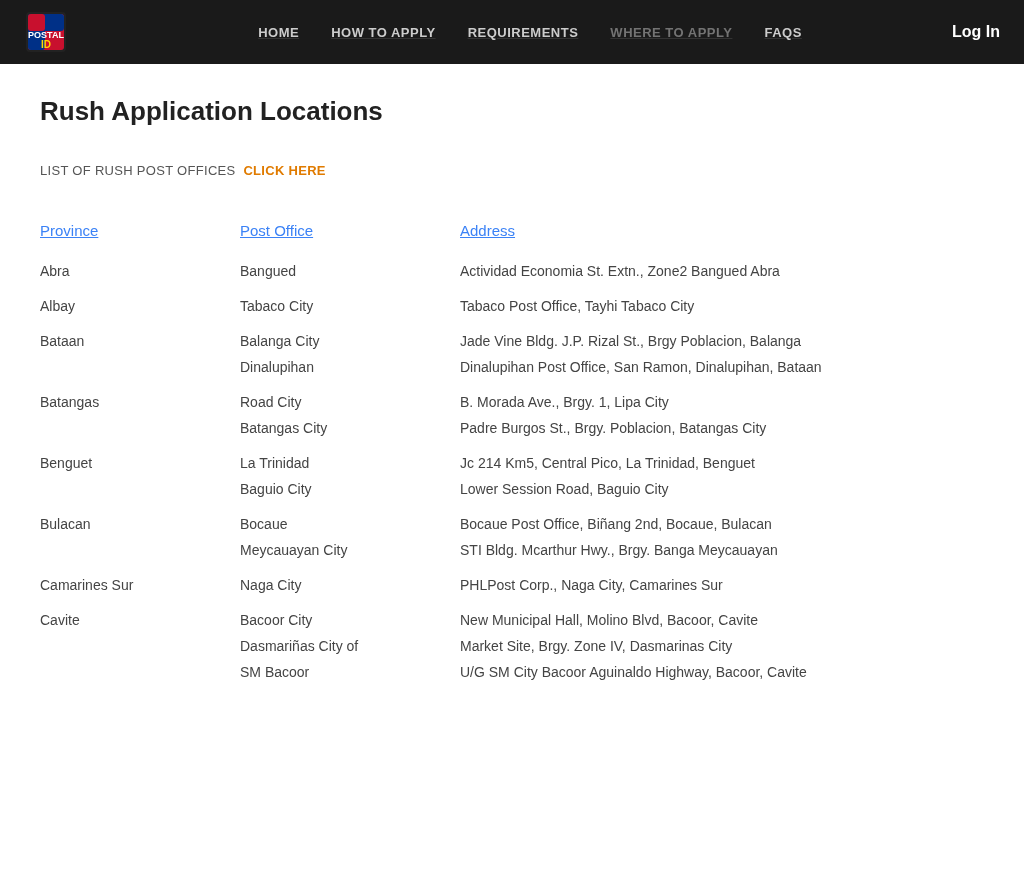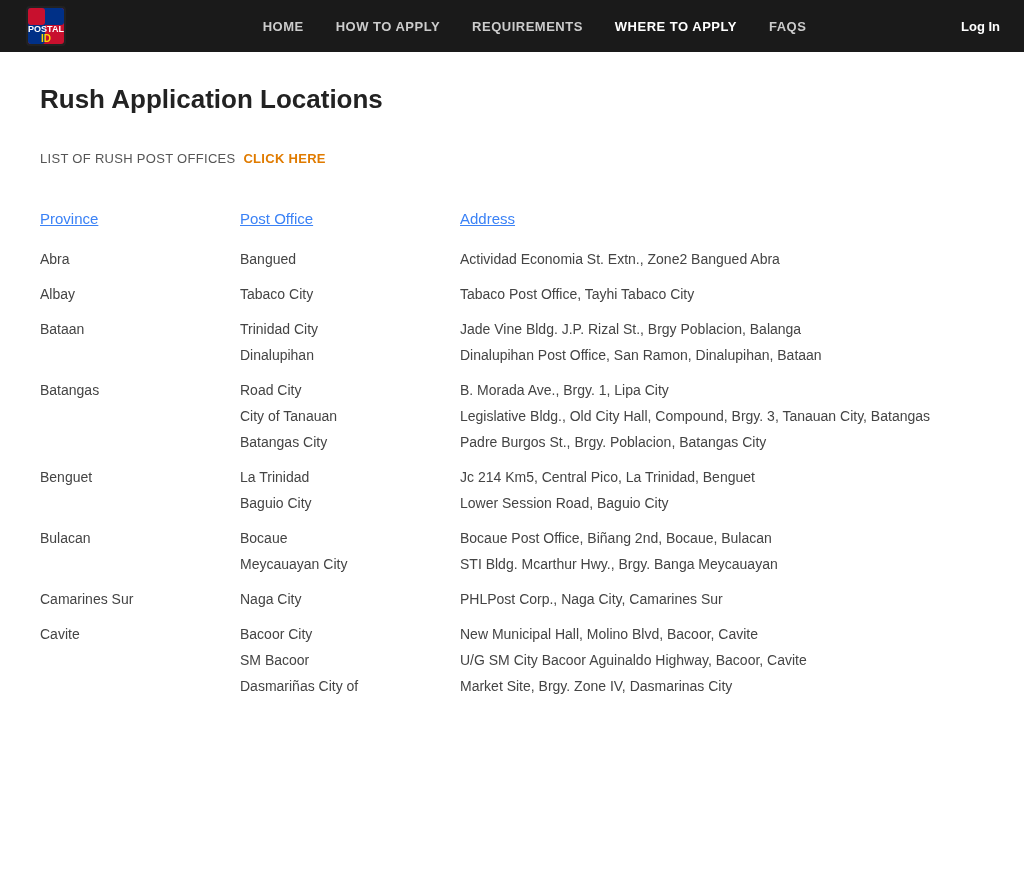--- a/index.html
+++ b/index.html
@@ -4,48 +4,49 @@
   <style>
     * { margin: 0; padding: 0; box-sizing: border-box; }
     body { font-family: Arial, sans-serif; font-size: 14px; color: #333; background: #fff; }
 
     
     nav {
       background: #1a1a1a;
       display: flex;
       align-items: center;
       padding: 0 24px;
-      height: 52px;
+      height: 64px;
     }
     .nav-logo {
       width: 44px;
       height: 44px;
       margin-right: 40px;
       flex-shrink: 0;
     }
     .nav-links {
       display: flex;
       gap: 32px;
       align-items: center;
       flex: 1;
       justify-content: center;
+      text-decoration: underline;
     }
     .nav-link {
       color: #ccc;
       text-decoration: none;
       font-size: 13px;
       font-weight: 600;
       letter-spacing: 0.5px;
       text-transform: uppercase;
       cursor: pointer;
     }
-    .nav-link.active, .nav-link:hover { color: #ffffff; }
+    .nav-link.active, .nav-link:hover { color: #737373; }
     .nav-login {
       color: #fff;
-      font-size: 13px;
+      font-size: 16px;
       font-weight: 600;
       cursor: pointer;
       text-decoration: none;
     }
 
     
     .content {
       padding: 32px 40px;
       max-width: 1024px;
     }
@@ -152,40 +153,35 @@
           <td>Bangued</td>
           <td>Actividad Economia St. Extn., Zone2 Bangued Abra</td>
         </tr>
         <tr class="province-start">
           <td class="province-name">Albay</td>
           <td>Tabaco City</td>
           <td>Tabaco Post Office, Tayhi Tabaco City</td>
         </tr>
         <tr class="province-start">
           <td class="province-name">Bataan</td>
-          <td>Trinidad City</td>
+          <td>Balanga City</td>
           <td>Jade Vine Bldg. J.P. Rizal St., Brgy Poblacion, Balanga</td>
         </tr>
         <tr>
           <td class="province-name"></td>
           <td>Dinalupihan</td>
           <td>Dinalupihan Post Office, San Ramon, Dinalupihan, Bataan</td>
         </tr>
         <tr class="province-start">
           <td class="province-name">Batangas</td>
           <td>Road City</td>
           <td>B. Morada Ave., Brgy. 1, Lipa City</td>
         </tr>
         <tr>
           <td class="province-name"></td>
-          <td>City of Tanauan</td>
-          <td>Legislative Bldg., Old City Hall, Compound, Brgy. 3, Tanauan City, Batangas</td>
-        </tr>
-        <tr>
-          <td class="province-name"></td>
           <td>Batangas City</td>
           <td>Padre Burgos St., Brgy. Poblacion, Batangas City</td>
         </tr>
         <tr class="province-start">
           <td class="province-name">Benguet</td>
           <td>La Trinidad</td>
           <td>Jc 214 Km5, Central Pico, La Trinidad, Benguet</td>
         </tr>
         <tr>
           <td class="province-name"></td>
@@ -207,23 +203,23 @@
           <td>Naga City</td>
           <td>PHLPost Corp., Naga City, Camarines Sur</td>
         </tr>
         <tr class="province-start">
           <td class="province-name">Cavite</td>
           <td>Bacoor City</td>
           <td>New Municipal Hall, Molino Blvd, Bacoor, Cavite</td>
         </tr>
         <tr>
           <td class="province-name"></td>
+          <td>Dasmariñas City of</td>
+          <td>Market Site, Brgy. Zone IV, Dasmarinas City</td>
+        </tr>
+        <tr>
+          <td class="province-name"></td>
           <td>SM Bacoor</td>
           <td>U/G SM City Bacoor Aguinaldo Highway, Bacoor, Cavite</td>
-        </tr>
-        <tr>
-          <td class="province-name"></td>
-          <td>Dasmariñas City of</td>
-          <td>Market Site, Brgy. Zone IV, Dasmarinas City</td>
         </tr>
       </tbody>
   </table>
 </div>
 
 </body></html>

